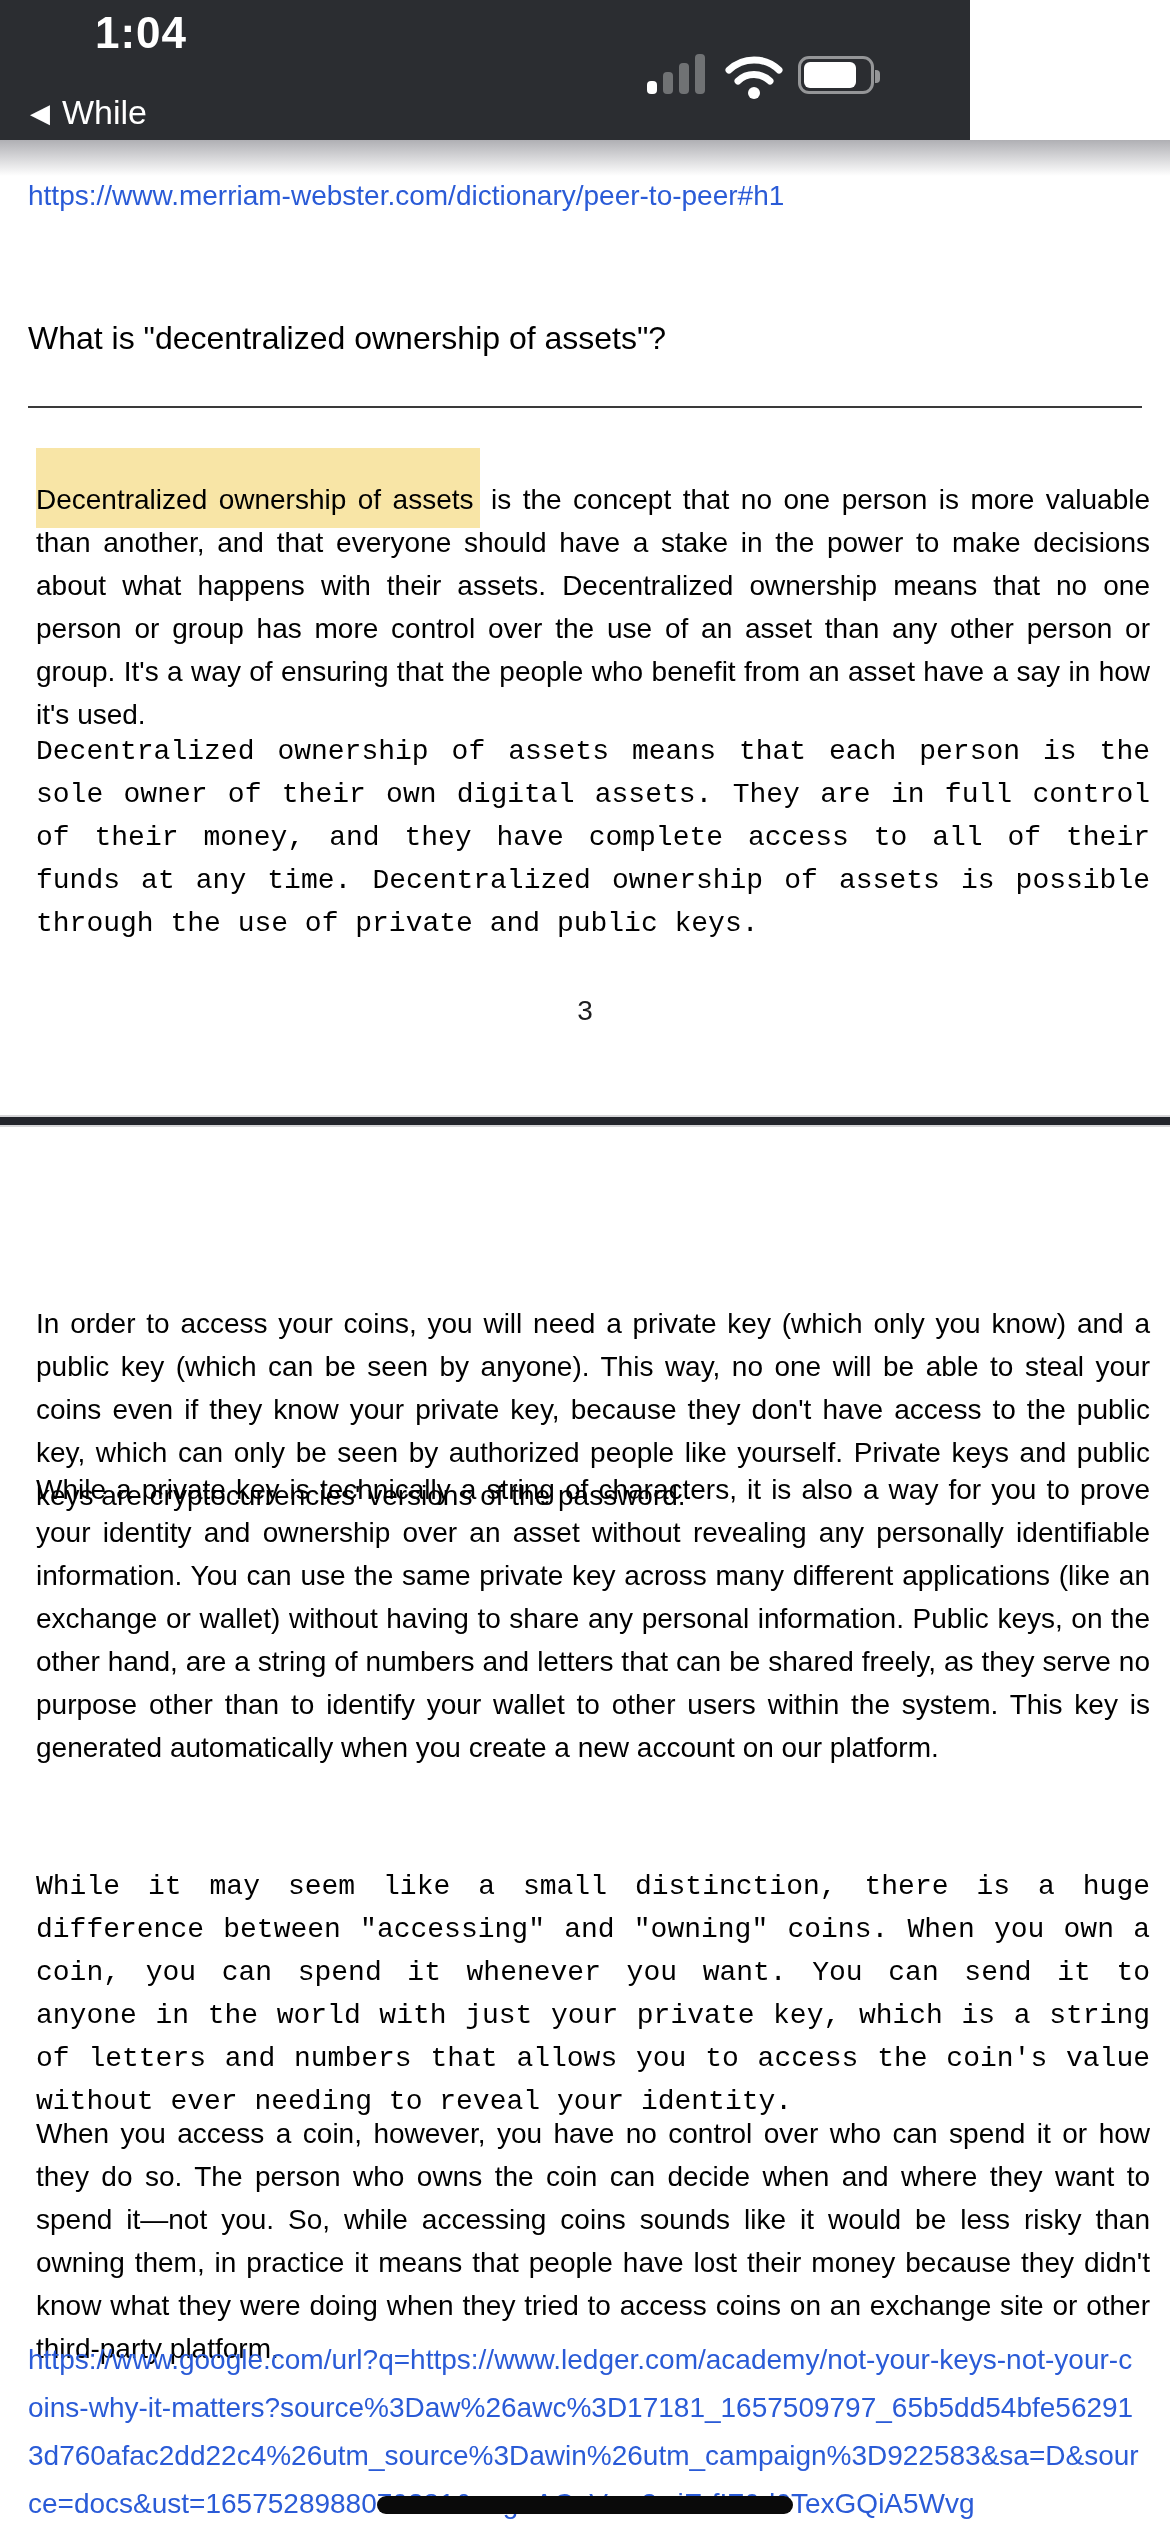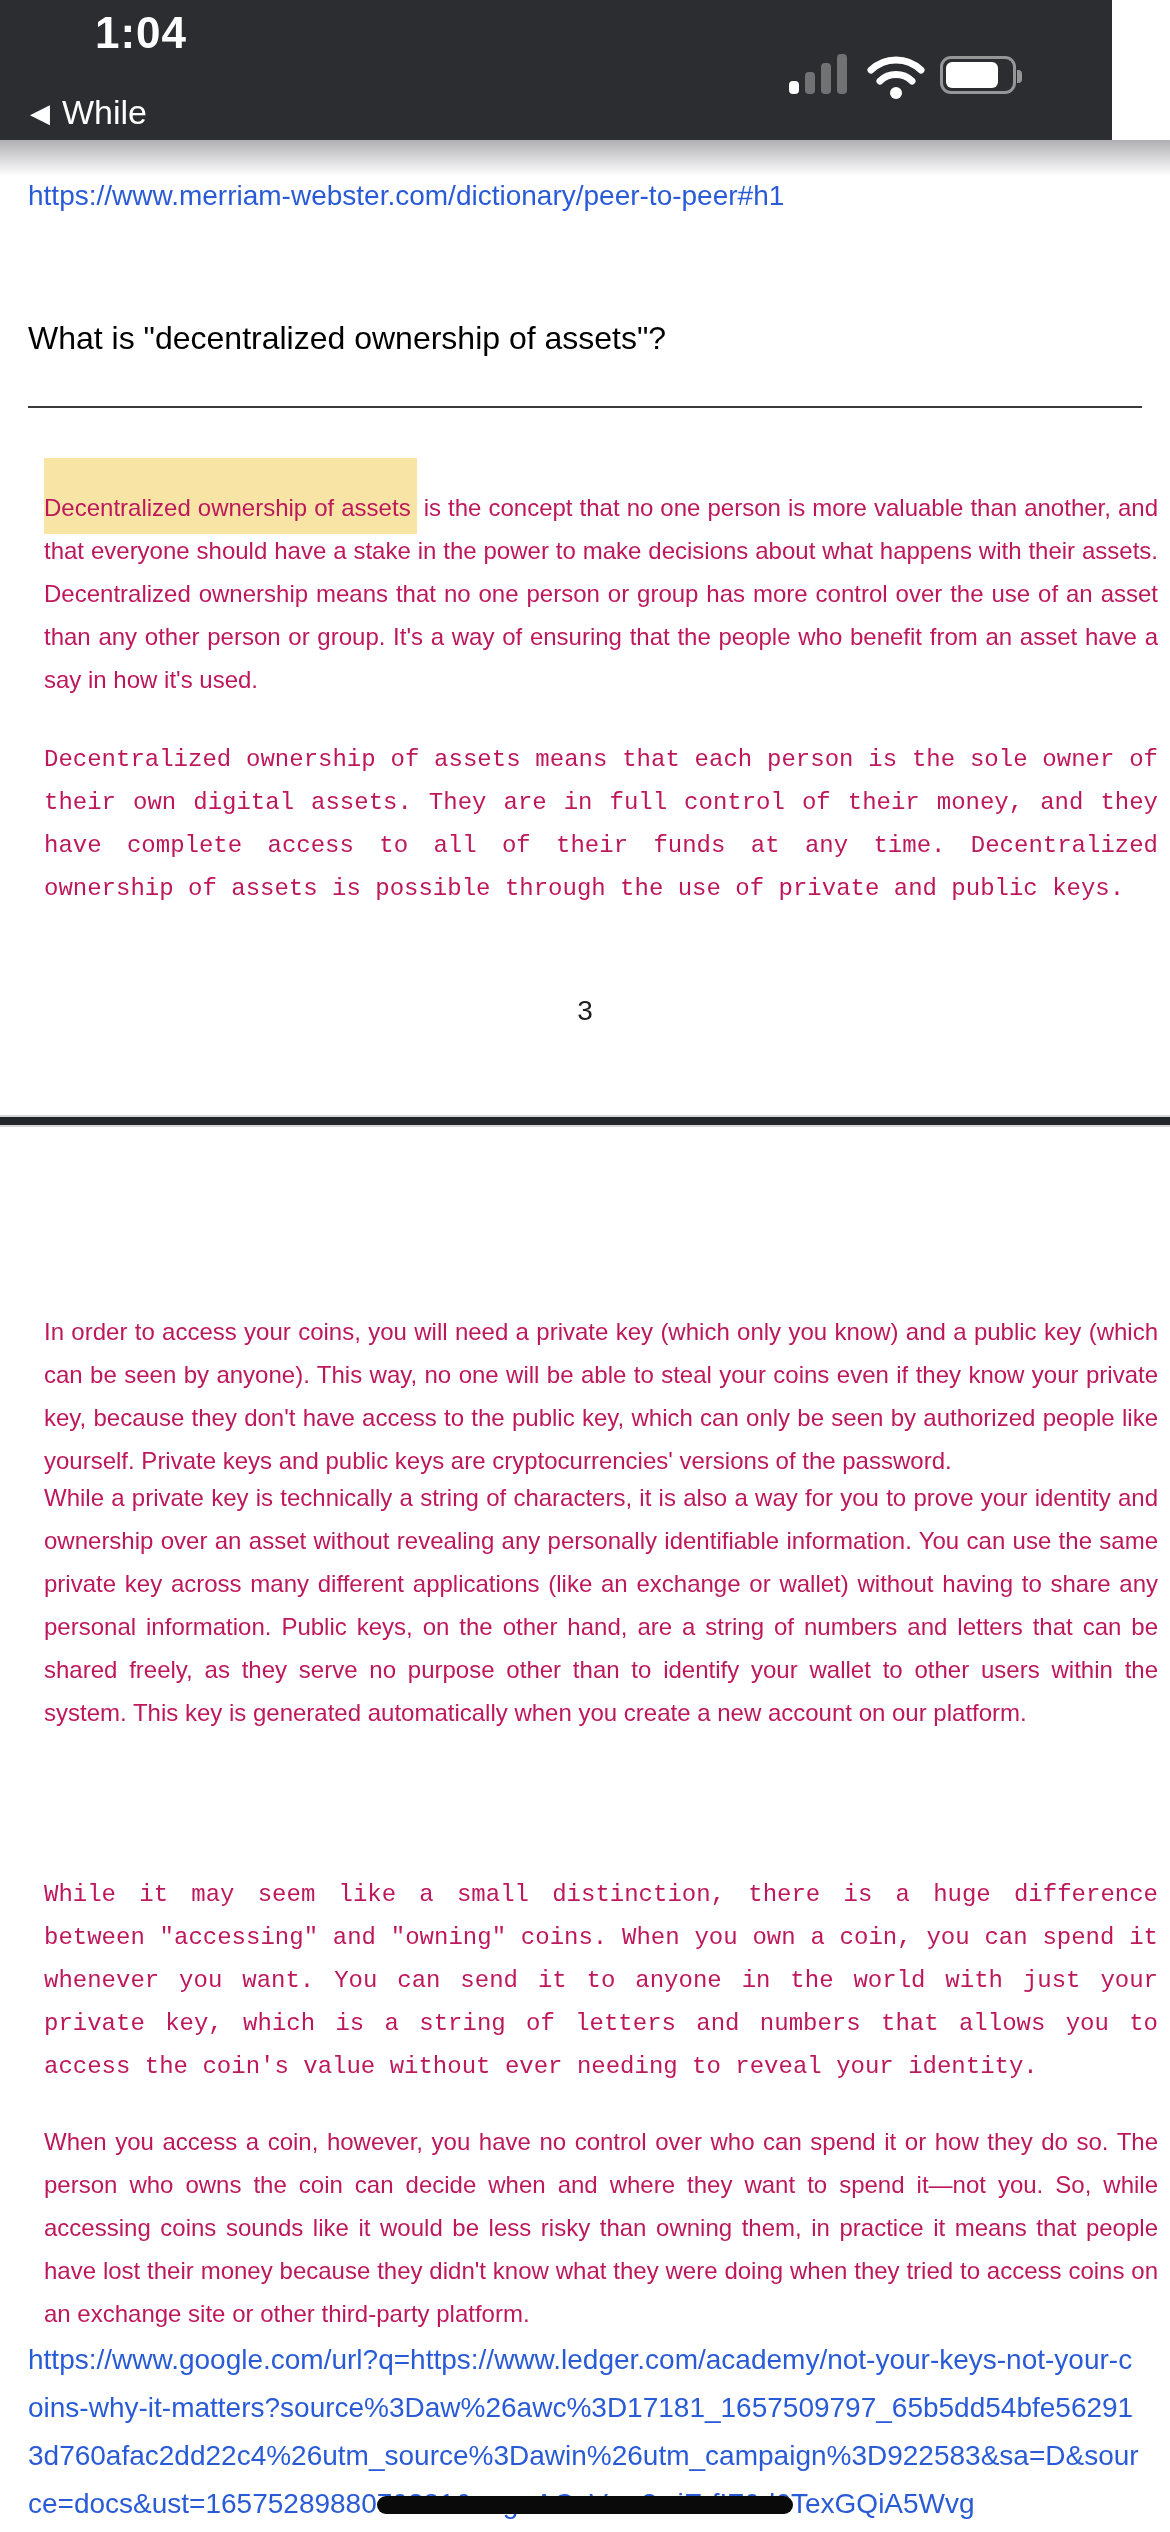--- a/index.html
+++ b/index.html
@@ -6,21 +6,21 @@
   *{box-sizing:border-box;}
   .screen{
     position:relative;
     width:1170px;height:2532px;
     background:#ffffff;
     overflow:hidden;
     font-family:"Liberation Sans","DejaVu Sans",sans-serif;
   }
   
   .statusbar{
-    position:absolute;left:0;top:0;width:1112px;height:140px;
+    position:absolute;left:0;top:0;width:970px;height:140px;
     background:#2b2d31;color:#fff;
   }
   .sb-time{
     position:absolute;left:95px;top:8px;
     font-size:44px;font-weight:700;letter-spacing:1px;color:#fff;
   }
   .sb-back{
     position:absolute;left:30px;top:88px;height:48px;
     display:flex;align-items:center;gap:12px;color:#fff;cursor:pointer;
   }
@@ -56,22 +56,22 @@
   .link-top{top:172px;}
   .link-bottom{top:2336px;}
   .heading{
     position:absolute;left:28px;top:320px;width:1114px;
     font-size:32px;font-weight:400;color:#000;margin:0;
   }
   .rule{
     position:absolute;left:28px;top:406px;width:1114px;height:2px;background:#3a3a3a;
   }
   .para{
-    position:absolute;left:28px;width:1114px;margin:16px;
-    font-size:24px;line-height:43px;color:#be185d;
+    position:absolute;left:28px;width:1114px;margin:8px;
+    font-size:28px;line-height:43px;color:#000000;
     text-align:justify;text-align-last:left;
   }
   .p1{top:470px;}
   .p2{top:722px;font-family:Liberation Mono, monospace;}
   .p3{top:1294px;}
   .p4{top:1460px;}
   .p5{top:1857px;font-family:Liberation Mono, monospace;}
   .p6{top:2104px;}
   .hl{
     background:#f8e5a6;

